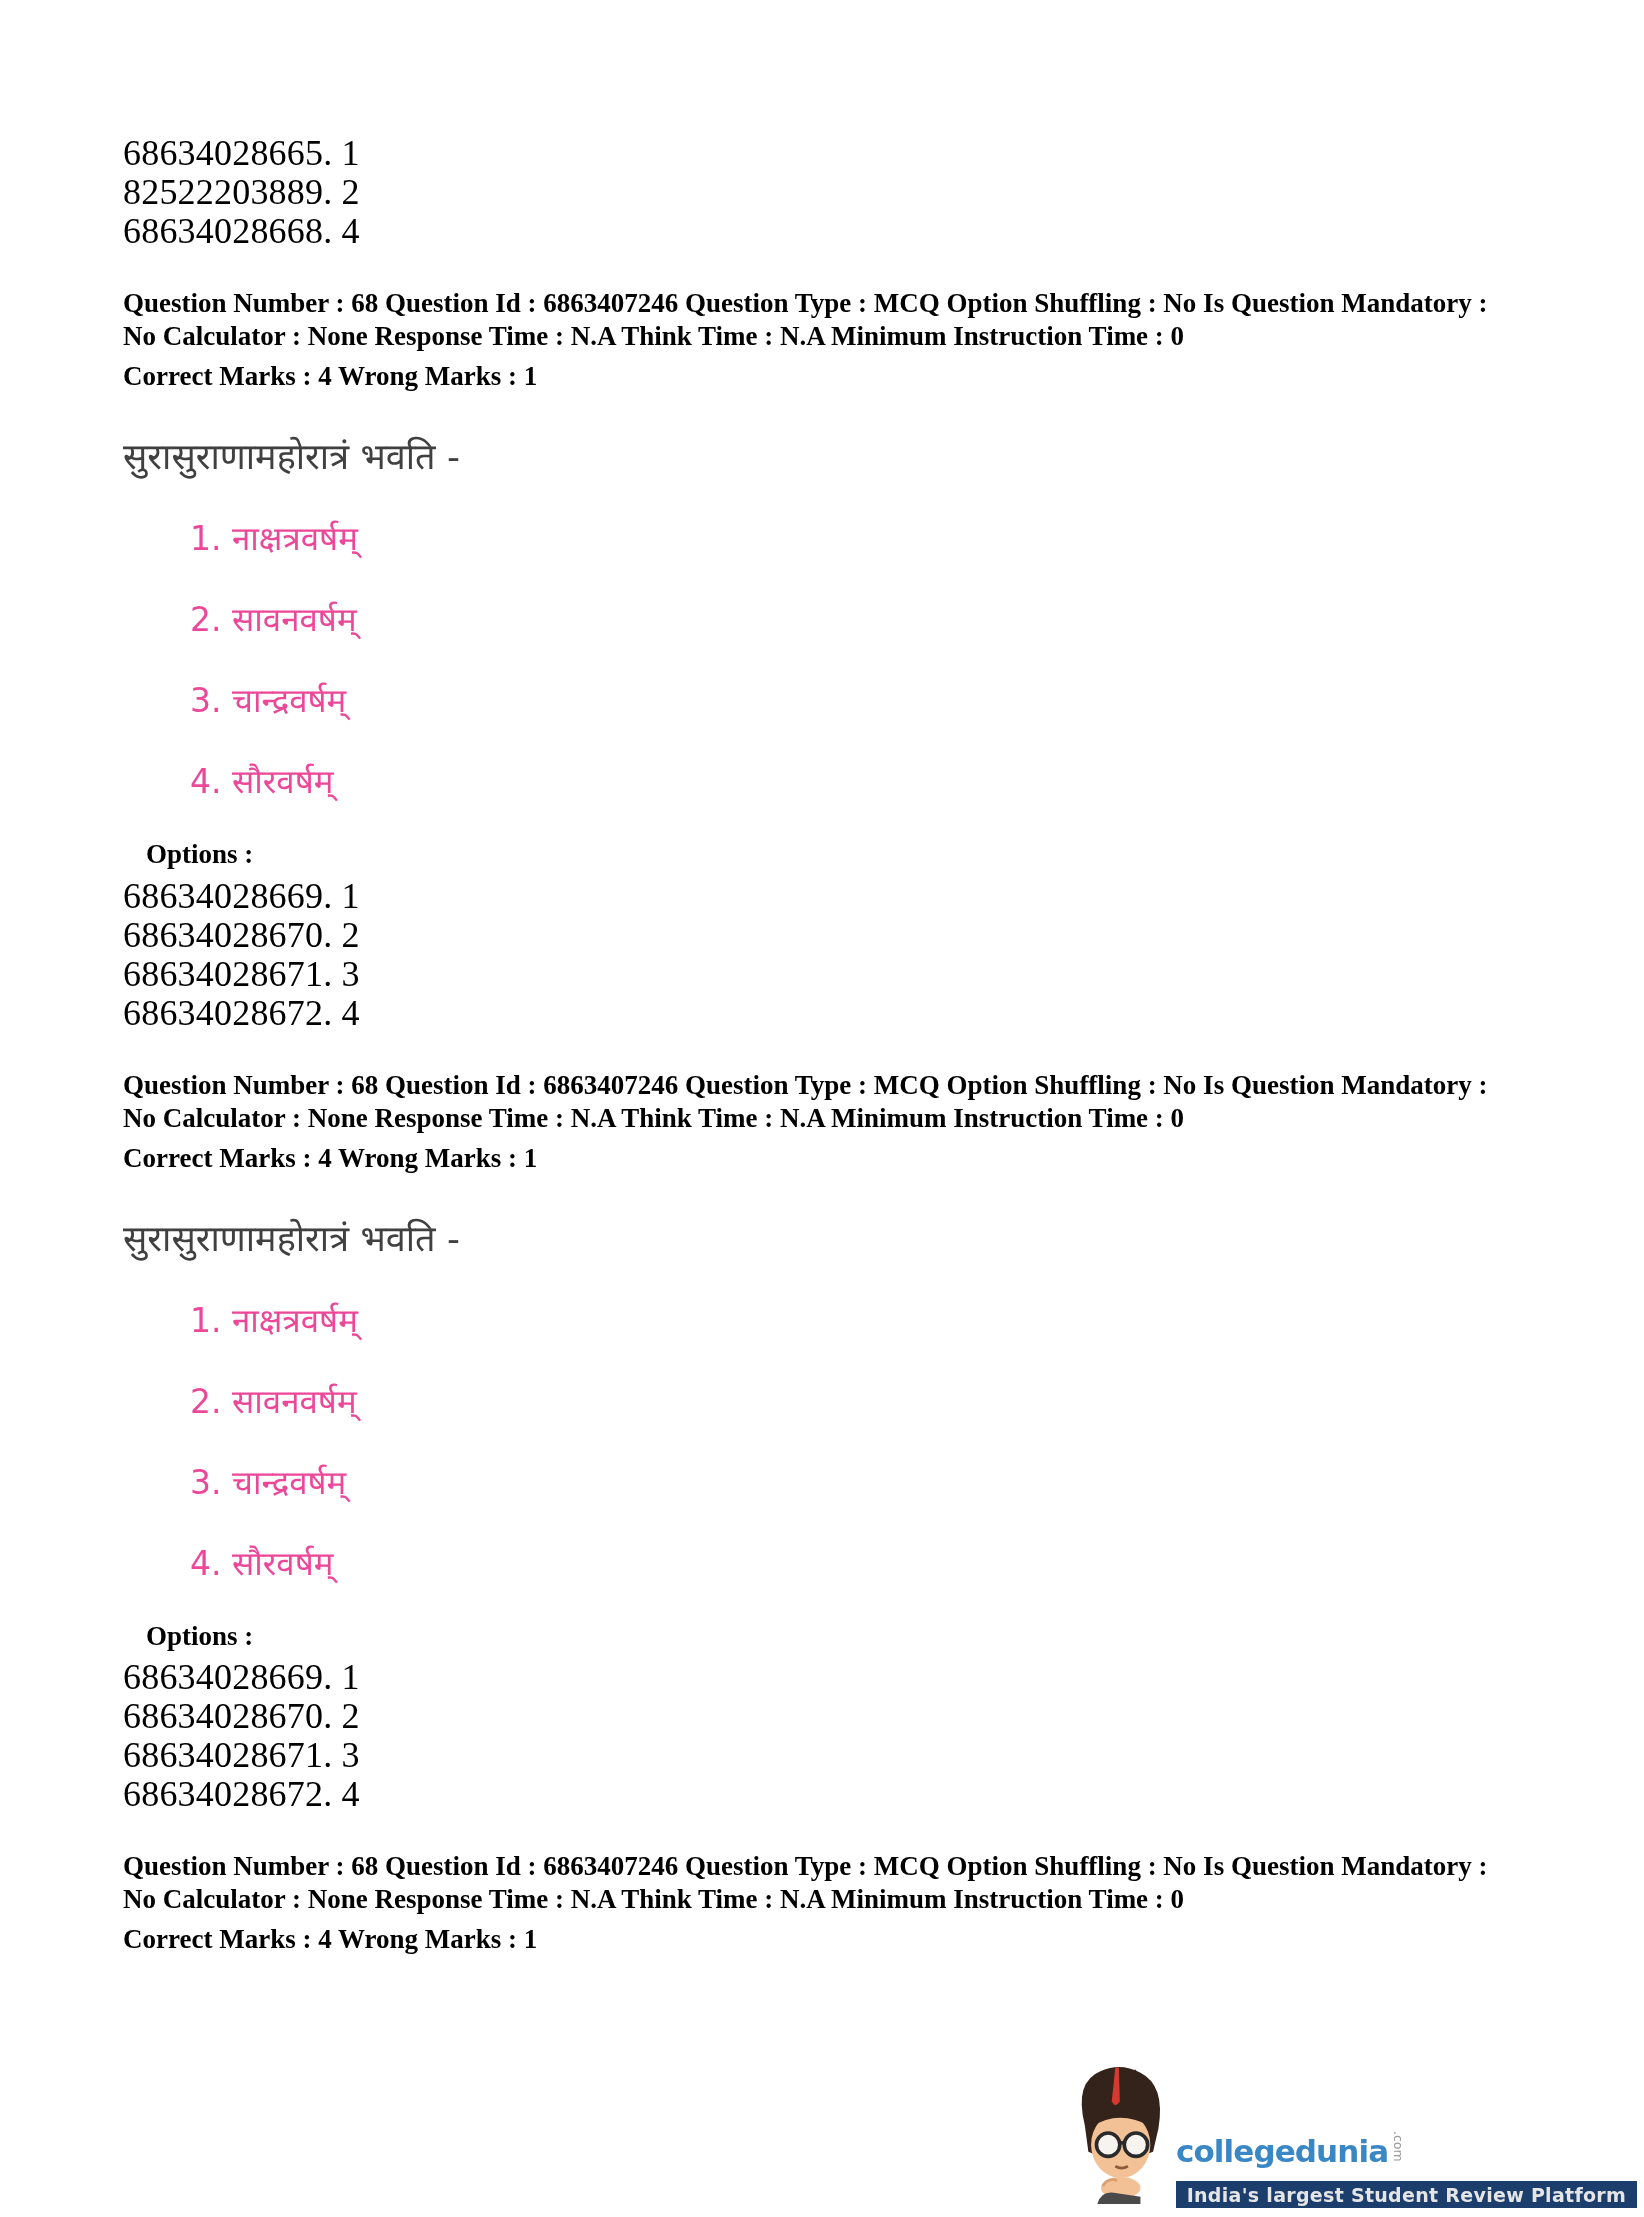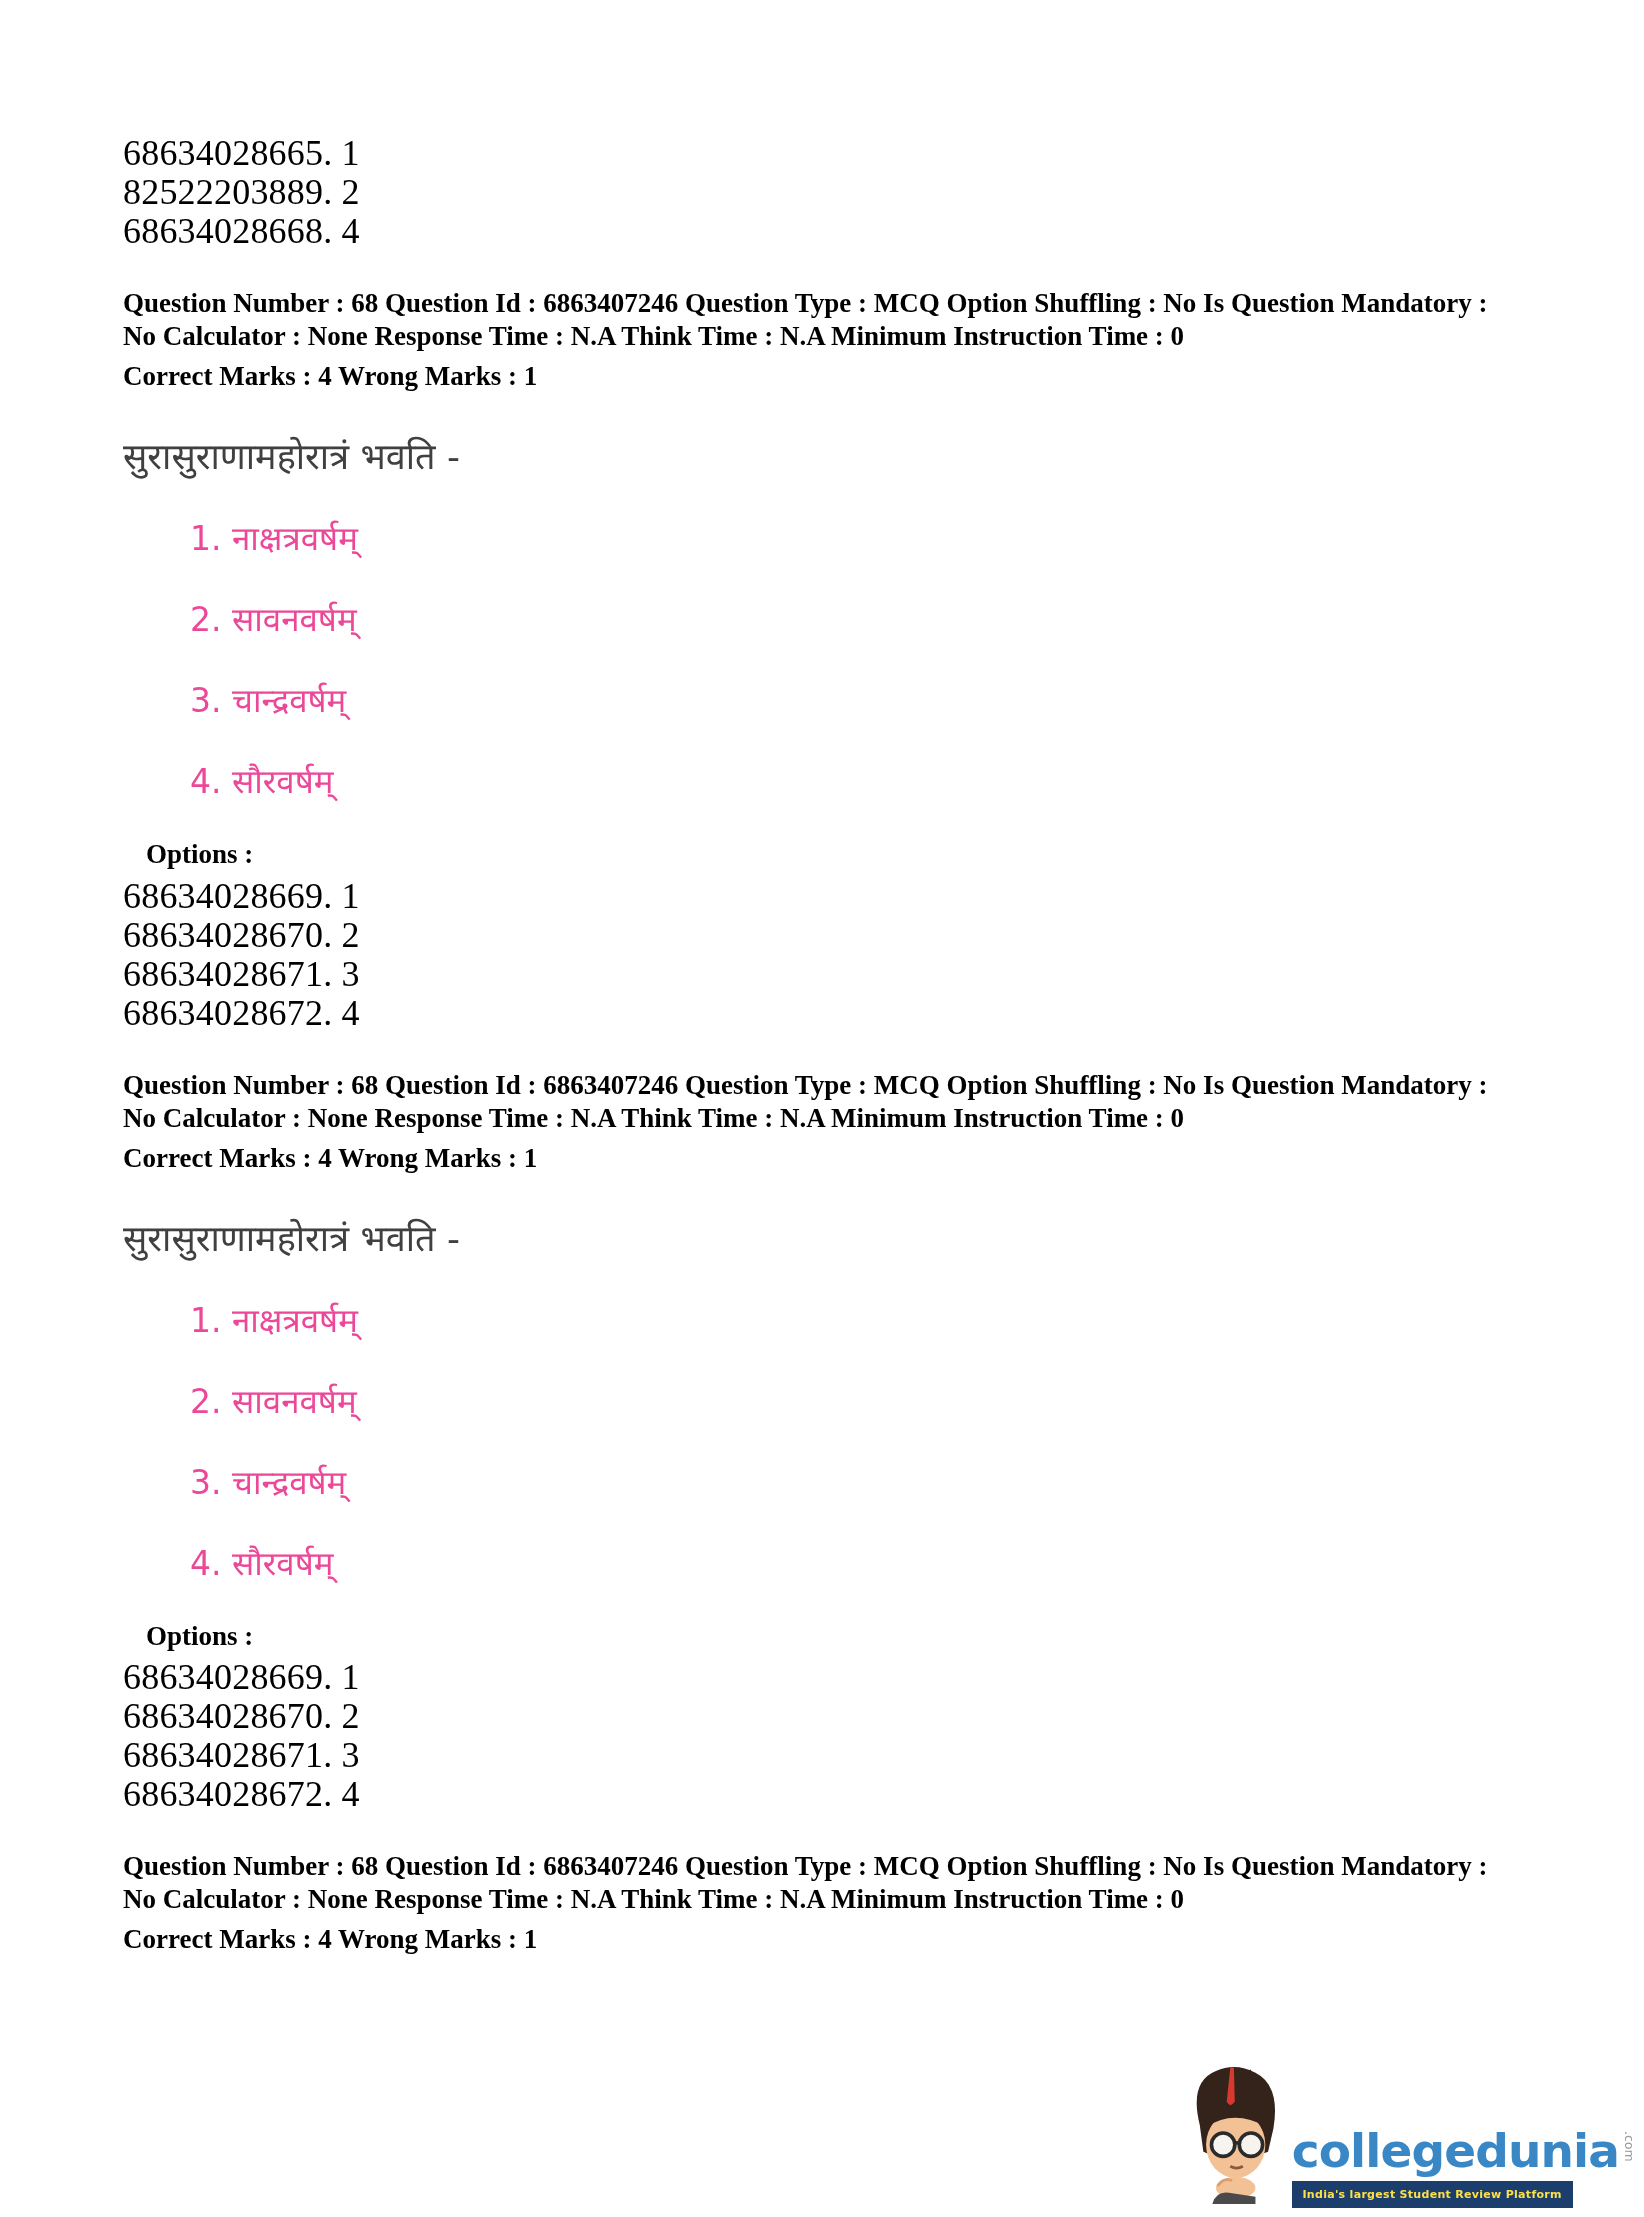--- a/index.html
+++ b/index.html
@@ -62,40 +62,40 @@
     bottom: 9px;
     display: flex;
     align-items: flex-end;
   }
   .mascot-wrap { flex: 0 0 auto; margin-right: 5.4px; }
   .brand-text { display: flex; flex-direction: column; align-items: flex-start; }
   .wordmark-row { display: flex; align-items: flex-start; }
   .wordmark {
     font-family: "DejaVu Sans", sans-serif;
     font-weight: bold;
-    font-size: 47px;
+    font-size: 31px;
     line-height: 50px;
     letter-spacing: -0.9px;
     color: #3a87c6;
   }
   .dotcom {
     font-family: "DejaVu Sans", sans-serif;
     font-size: 12.5px;
     color: #9a9a9a;
     writing-mode: vertical-rl;
     margin-left: 2.7px;
     margin-top: 5.4px;
   }
   .tagline {
     margin-top: 5.4px;
     background: #1c3e6d;
-    color: #fde047;
-    font-family: "DejaVu Sans", sans-serif;
-    font-weight: bold;
-    font-size: 11px;
+    color: #e5e5e5;
+    font-family: "DejaVu Sans", sans-serif;
+    font-weight: bold;
+    font-size: 19px;
     line-height: 18px;
     padding: 4.5px 10.7px;
     letter-spacing: 0.3px;
     white-space: nowrap;
   }
 </style>
 </head>
 <body>
 
 <div class="page">

